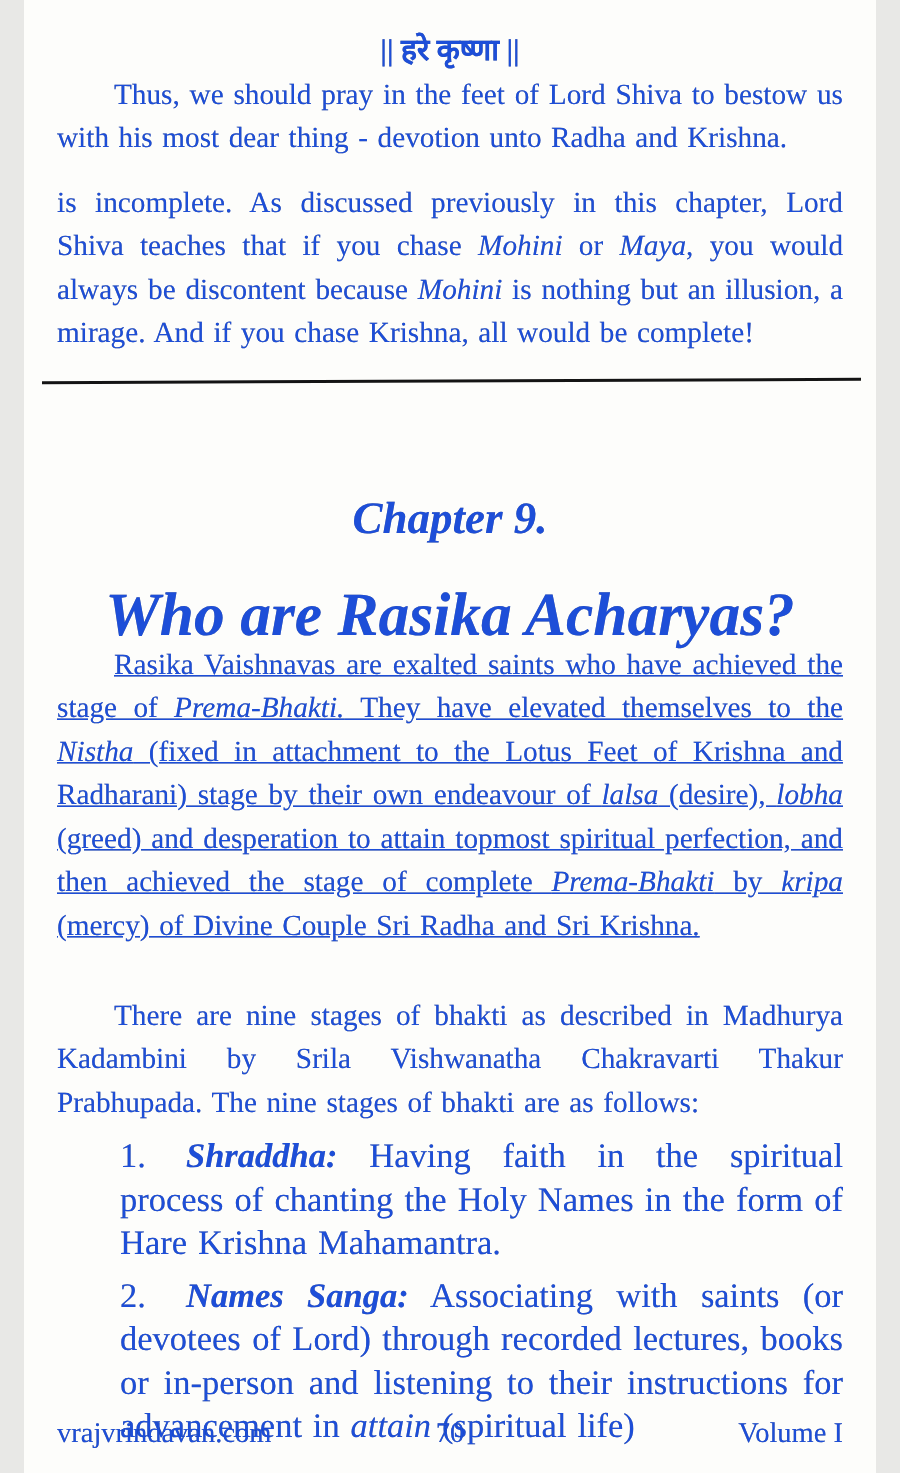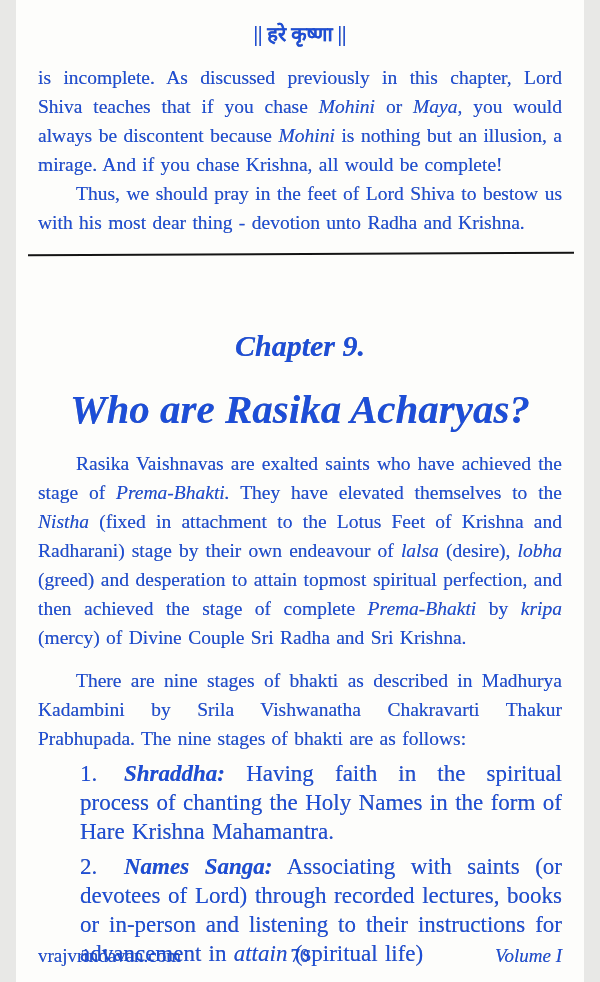--- a/index.html
+++ b/index.html
@@ -55,24 +55,24 @@
   }
   .chapter-title {
     margin-top: 24px;
     text-align: center;
     font-size: 41px;
     line-height: 40px;
     font-weight: bold;
     font-style: italic;
   }
   .body-para.after-heading {
-    margin-top: 20px;
+    text-decoration: underline;
   }
   .body-para.spaced {
-    margin-top: 14px;
+    margin-top: 31px;
   }
   .list-item {
     font-size: 23px;
     line-height: 29px;
     text-align: justify;
     word-spacing: 1.5px;
     margin: 6px 0 0 42px;
   }
   .list-number {
     display: inline-block;
@@ -95,33 +95,32 @@
   }
   .footer-page-num {
     position: absolute;
     left: 0;
     right: 0;
     text-align: center;
   }
   .footer-volume {
     position: absolute;
     right: 0;
-    font-style: italic;
   }
 </style>
 </head>
 <body>
 
 <div class="page">
 
   <div class="mantra-header">|| हरे कृष्णा ||</div>
 
+  <p class="body-para indent"><span>Thus, we should pray in the feet of Lord Shiva to bestow us with his most dear thing - devotion unto Radha and Krishna.</span></p>
+
   <p class="body-para first"><span>is incomplete. As discussed previously in this chapter, Lord Shiva teaches that if you chase </span><em>Mohini</em><span> or </span><em>Maya</em><span>, you would always be discontent because </span><em>Mohini</em><span> is nothing but an illusion, a mirage. And if you chase Krishna, all would be complete!</span></p>
-
-  <p class="body-para indent"><span>Thus, we should pray in the feet of Lord Shiva to bestow us with his most dear thing - devotion unto Radha and Krishna.</span></p>
 
   <hr class="divider">
 
   <div class="chapter-number">Chapter 9.</div>
 
   <div class="chapter-title">Who are Rasika Acharyas?</div>
 
   <p class="body-para indent after-heading"><span>Rasika Vaishnavas are exalted saints who have achieved the stage of </span><em>Prema-Bhakti.</em><span> They have elevated themselves to the </span><em>Nistha</em><span> (fixed in attachment to the Lotus Feet of Krishna and Radharani) stage by their own endeavour of </span><em>lalsa</em><span> (desire), </span><em>lobha</em><span> (greed) and desperation to attain topmost spiritual perfection, and then achieved the stage of complete </span><em>Prema-Bhakti</em><span> by </span><em>kripa</em><span> (mercy) of Divine Couple Sri Radha and Sri Krishna.</span></p>
 
   <p class="body-para indent spaced"><span>There are nine stages of bhakti as described in Madhurya Kadambini by Srila Vishwanatha Chakravarti Thakur Prabhupada. The nine stages of bhakti are as follows:</span></p>

